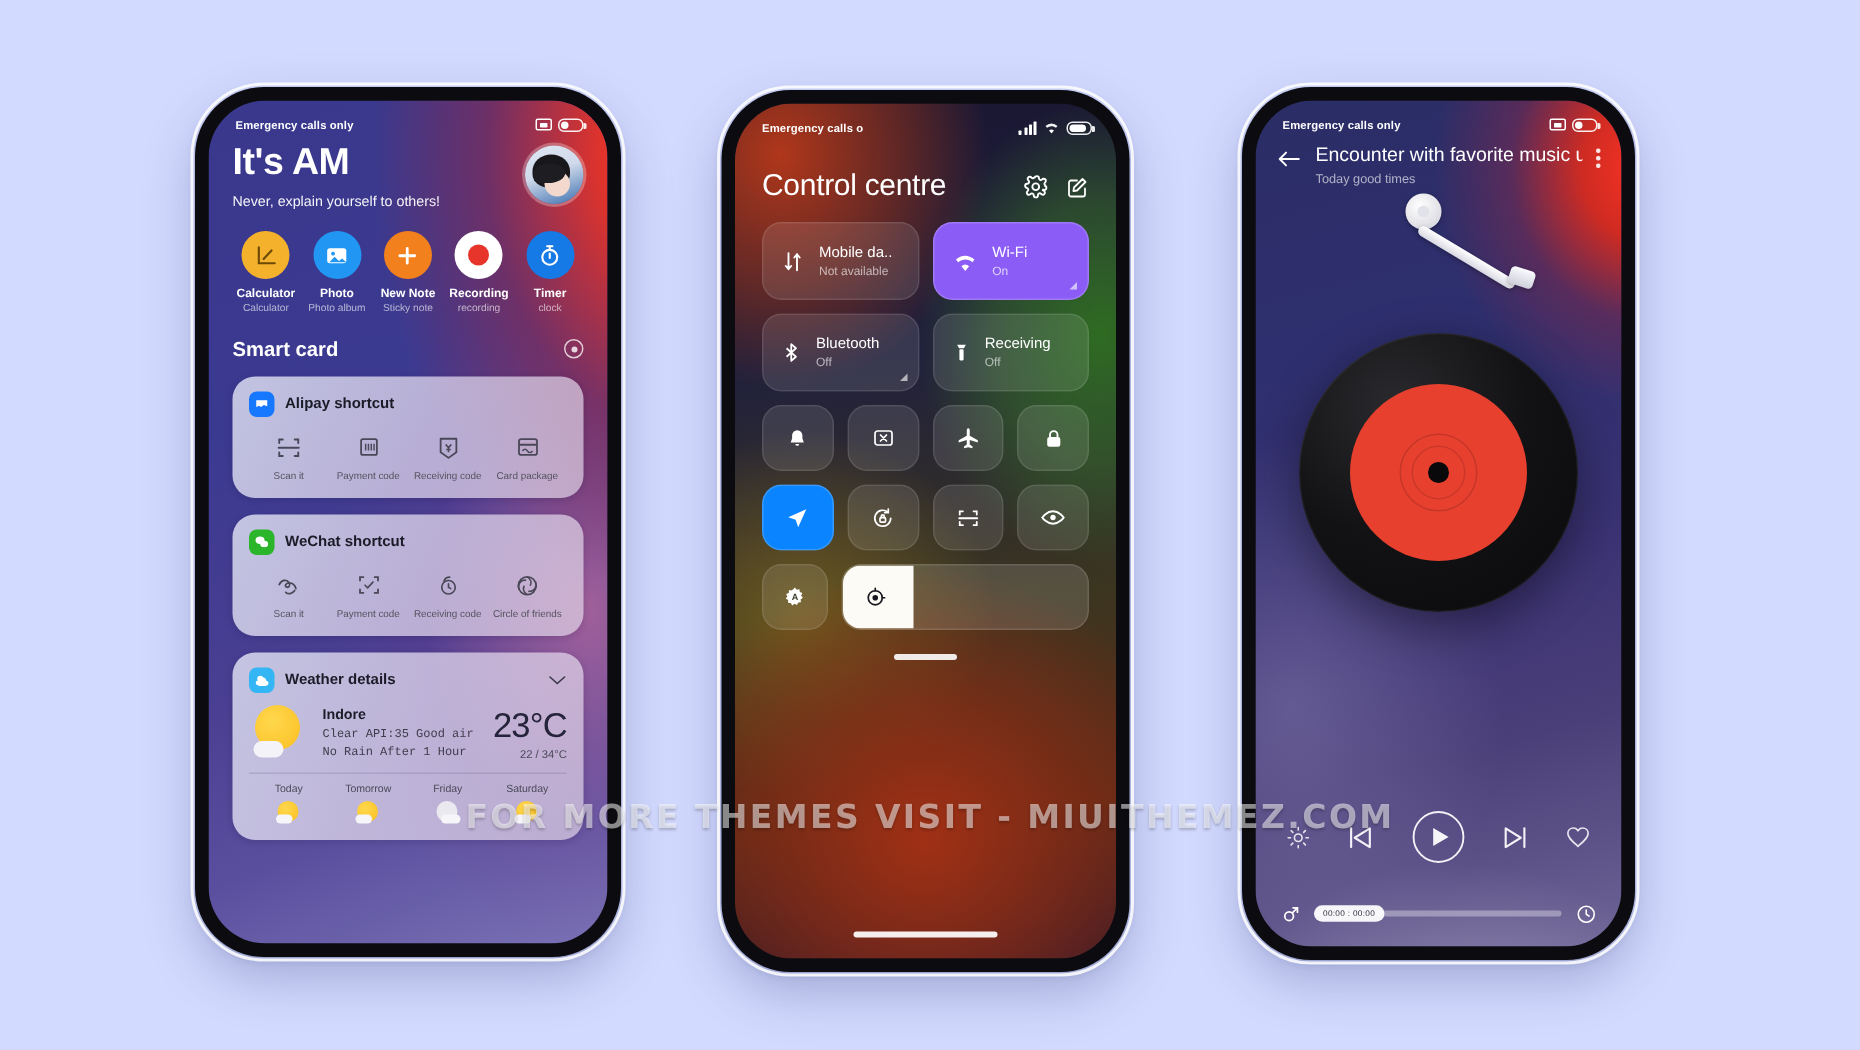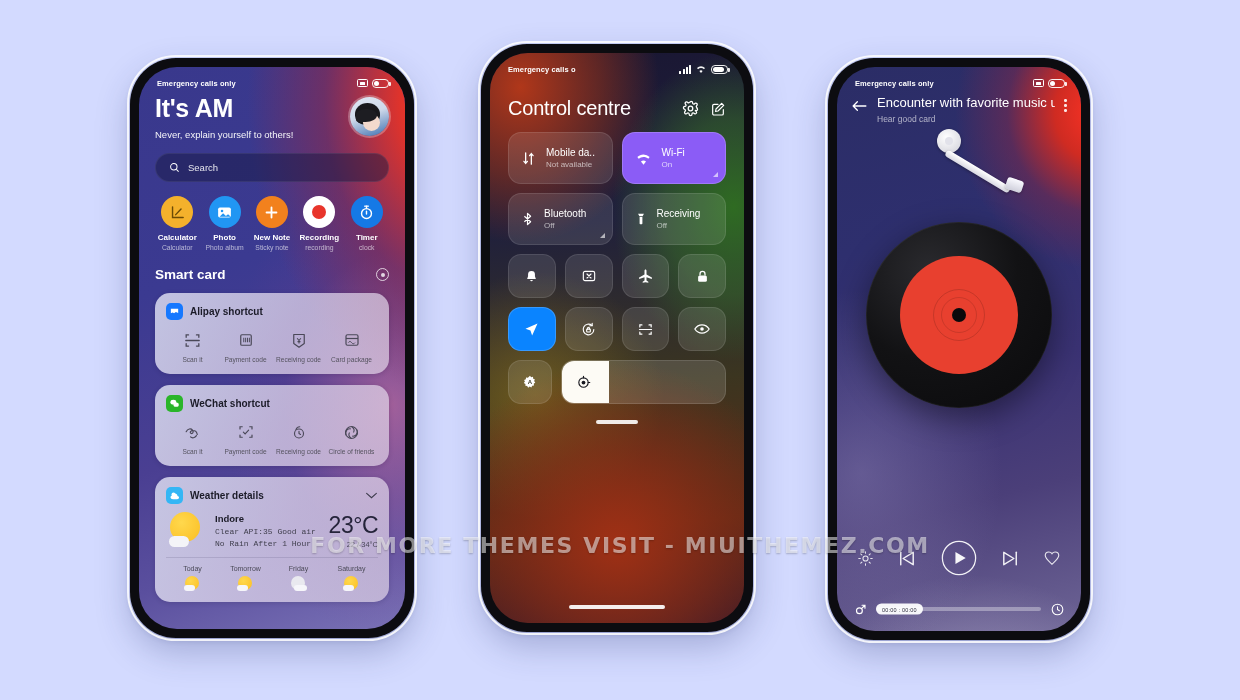--- a/index.html
+++ b/index.html
@@ -24,21 +24,21 @@
     content: ""; position: absolute; inset: -3px;
     border-radius: 49px; border: 2px solid rgba(255,255,255,.85);
     pointer-events: none;
   }
   .screen {
     position: relative; width: 100%; height: 100%;
     border-radius: 38px; overflow: hidden;
   }
 
   #phone1 { left: 130px; top: 58px; width: 284px; height: 580px; }
-  #phone2 { left: 481px; top: 44px; width: 272px; height: 588px; }
+  #phone2 { left: 481px; top: 60px; width: 272px; height: 588px; }
   #phone3 { left: 828px; top: 58px; width: 262px; height: 582px; }
 
   
   .wall1 {
     position: absolute; inset: 0;
     background:
       radial-gradient(120% 80% at 120% 6%, #ff3b2f 0%, #e0332b 18%, rgba(150,40,70,.55) 42%, rgba(60,40,120,0) 66%),
       radial-gradient(90% 60% at 95% 60%, rgba(230,120,160,.55) 0%, rgba(120,60,140,.18) 45%, rgba(60,40,120,0) 70%),
       linear-gradient(160deg, #39388c 0%, #3b3a91 35%, #4a3f92 62%, #5a4f9e 80%, #7a72b6 100%);
   }
@@ -276,27 +276,20 @@
             <div class="greet-title">It's AM</div>
             <div class="greet-sub">Never, explain yourself to others!</div>
           </div>
           <div class="avatar">
             <span class="hair"></span>
               <span class="face"></span>
               <span class="fringe"></span>
           </div>
         </div>
 
-        <div class="searchbar">
-          <svg width="11" height="11" viewBox="0 0 24 24" fill="none" stroke="#ffffff" stroke-width="2.2">
-            <circle cx="10.5" cy="10.5" r="7"></circle>
-              <path d="M16 16l5 5"></path>
-          </svg>
-          <span class="ph">Search</span>
-        </div>
 
         <div class="apps">
           <div class="app">
             <div class="ico" style="background:#f4b12c">
               <svg width="17" height="17" viewBox="0 0 24 24" fill="none" stroke="#6b4a06" stroke-width="2" stroke-linecap="round">
                 <path d="M5 4v15h15"></path>
                   <path d="M17 7L9.5 15"></path>
               </svg>
             </div>
             <div class="nm">Calculator</div>
@@ -696,21 +689,21 @@
 
       <div class="p3">
         <div class="mp-head">
           <span class="mp-back">
             <svg width="17" height="14" viewBox="0 0 24 18" fill="none" stroke="#ffffff" stroke-width="1.8" stroke-linecap="round" stroke-linejoin="round">
               <path d="M9 3L3 9l6 6M3 9h18"></path>
             </svg>
           </span>
           <div class="mp-tt">
             <div class="mp-title">Encounter with favorite music un</div>
-            <div class="mp-sub">Hear good card</div>
+            <div class="mp-sub">Today good times</div>
           </div>
           <span class="mp-dots">
               <i></i>
               <i></i>
               <i></i>
             </span>
         </div>
 
         <div class="tonearm">
           <span class="pivot"></span>

